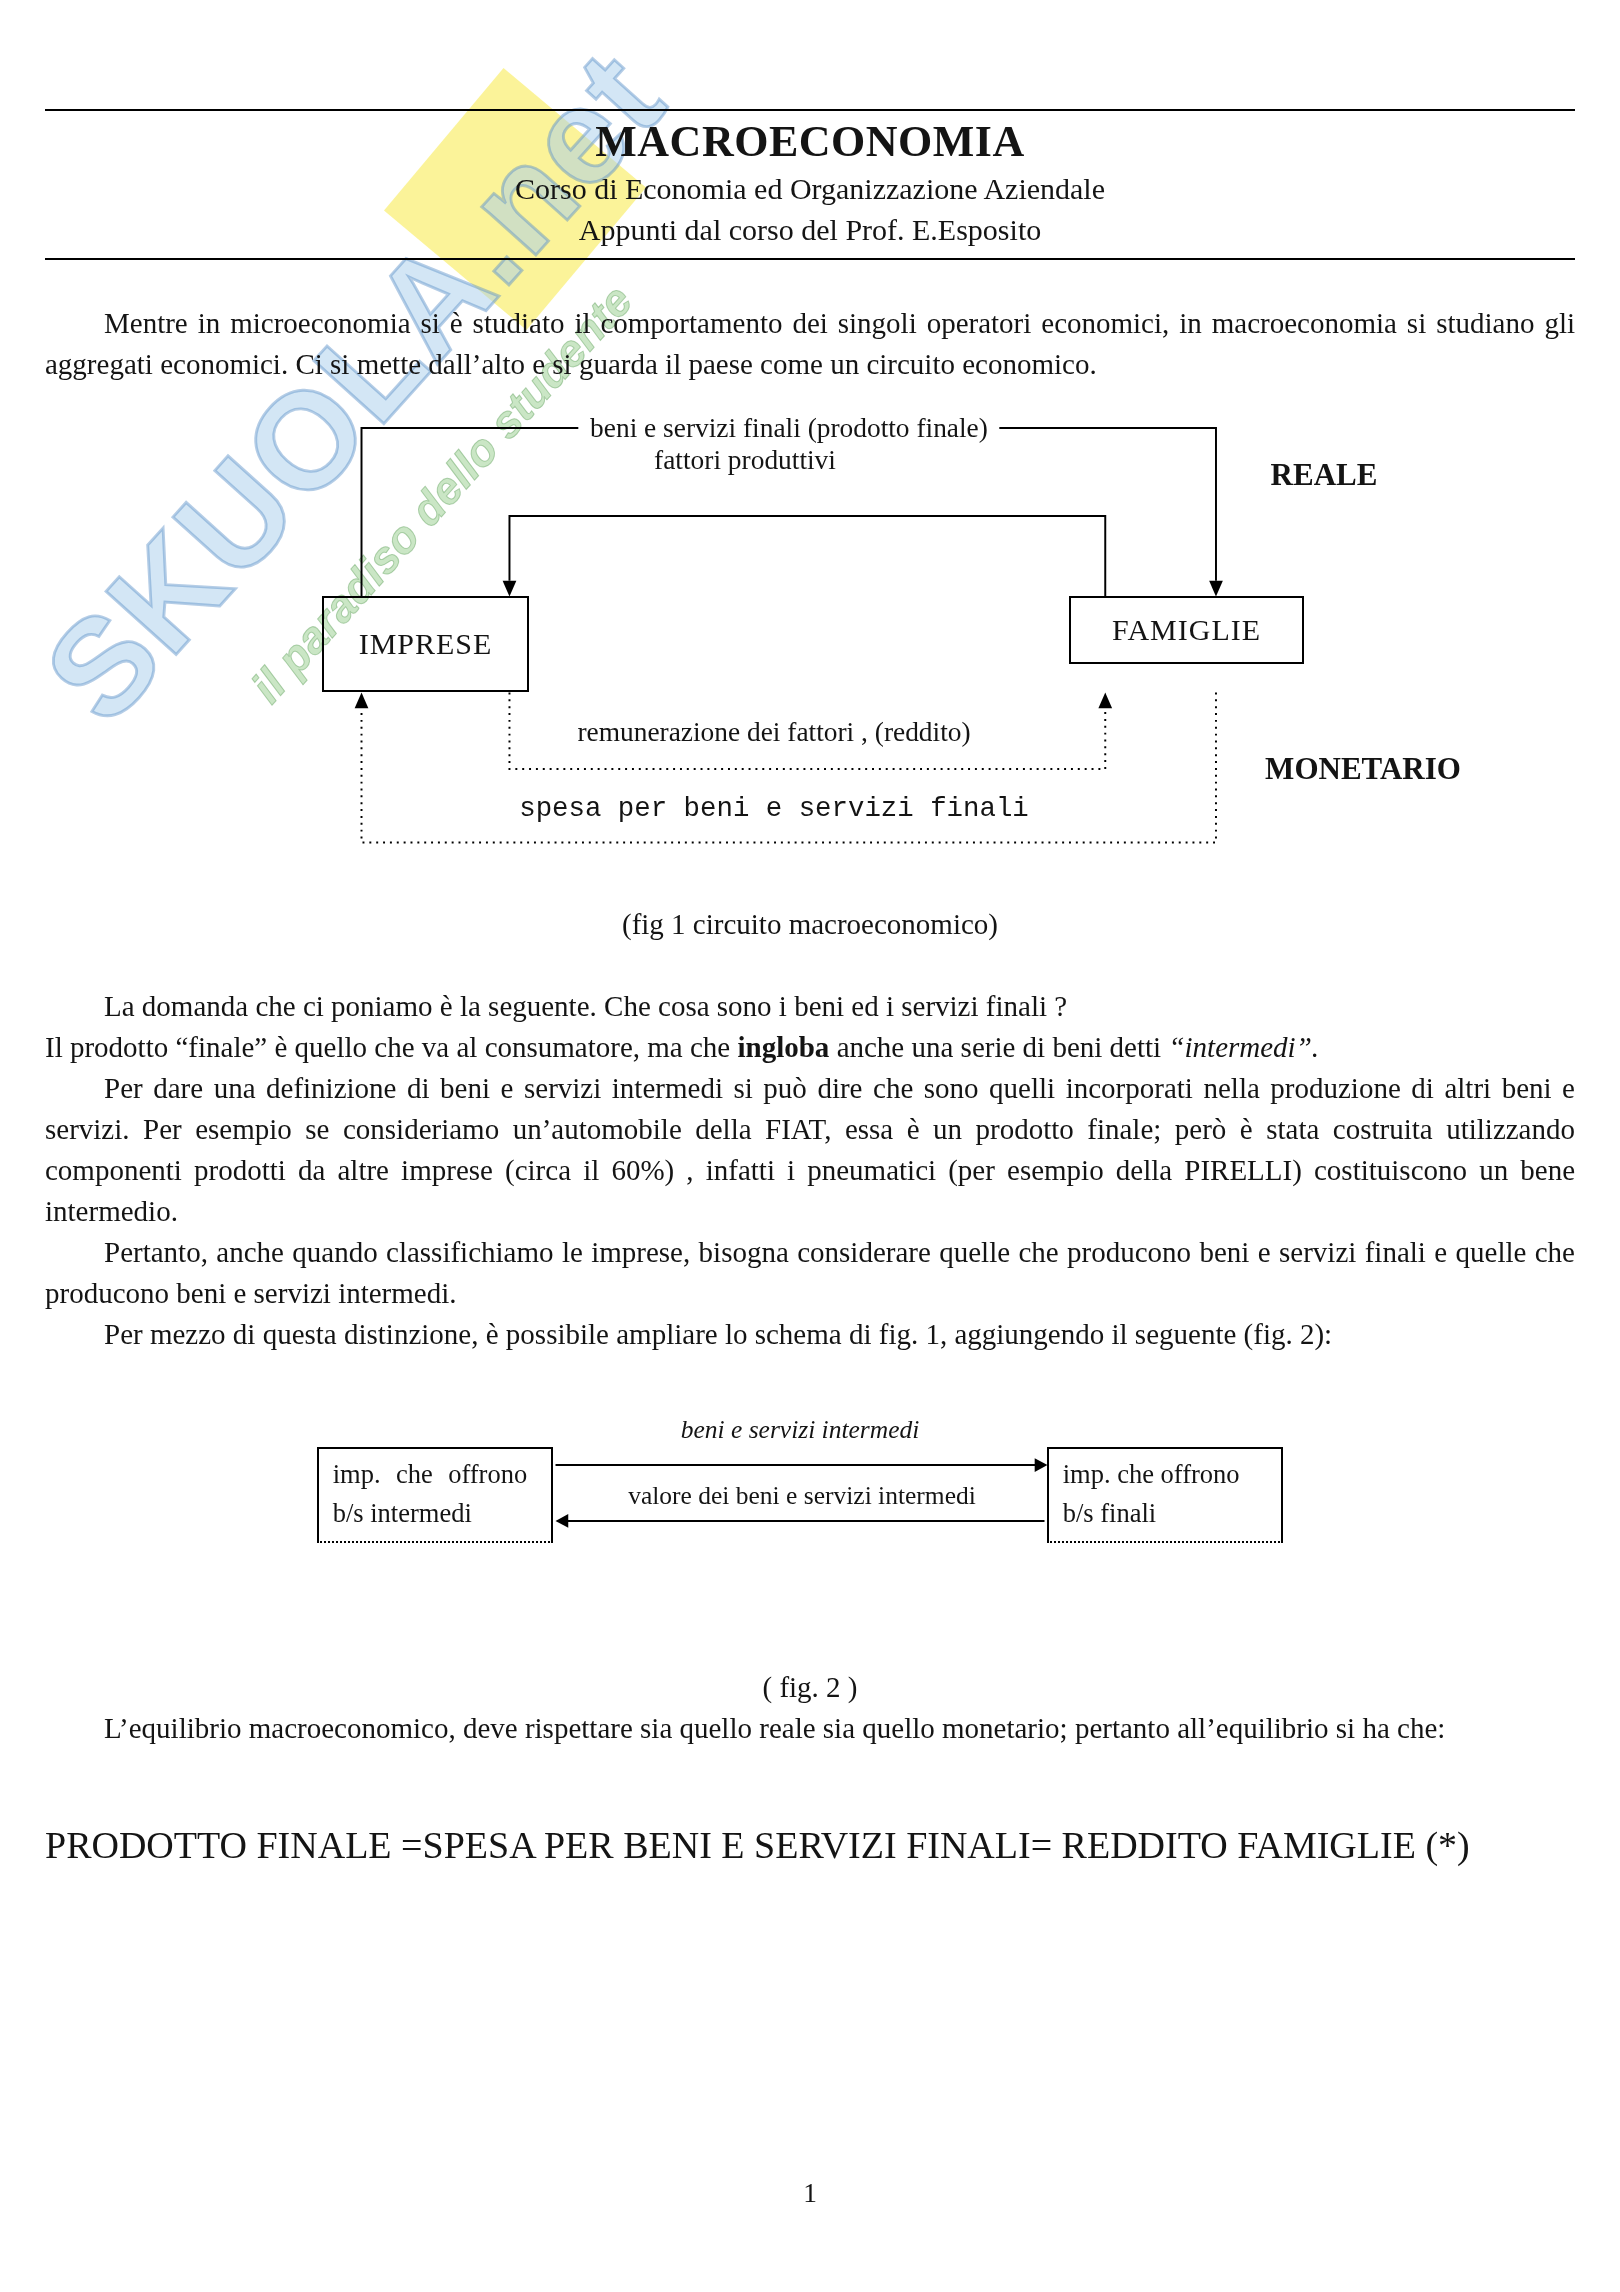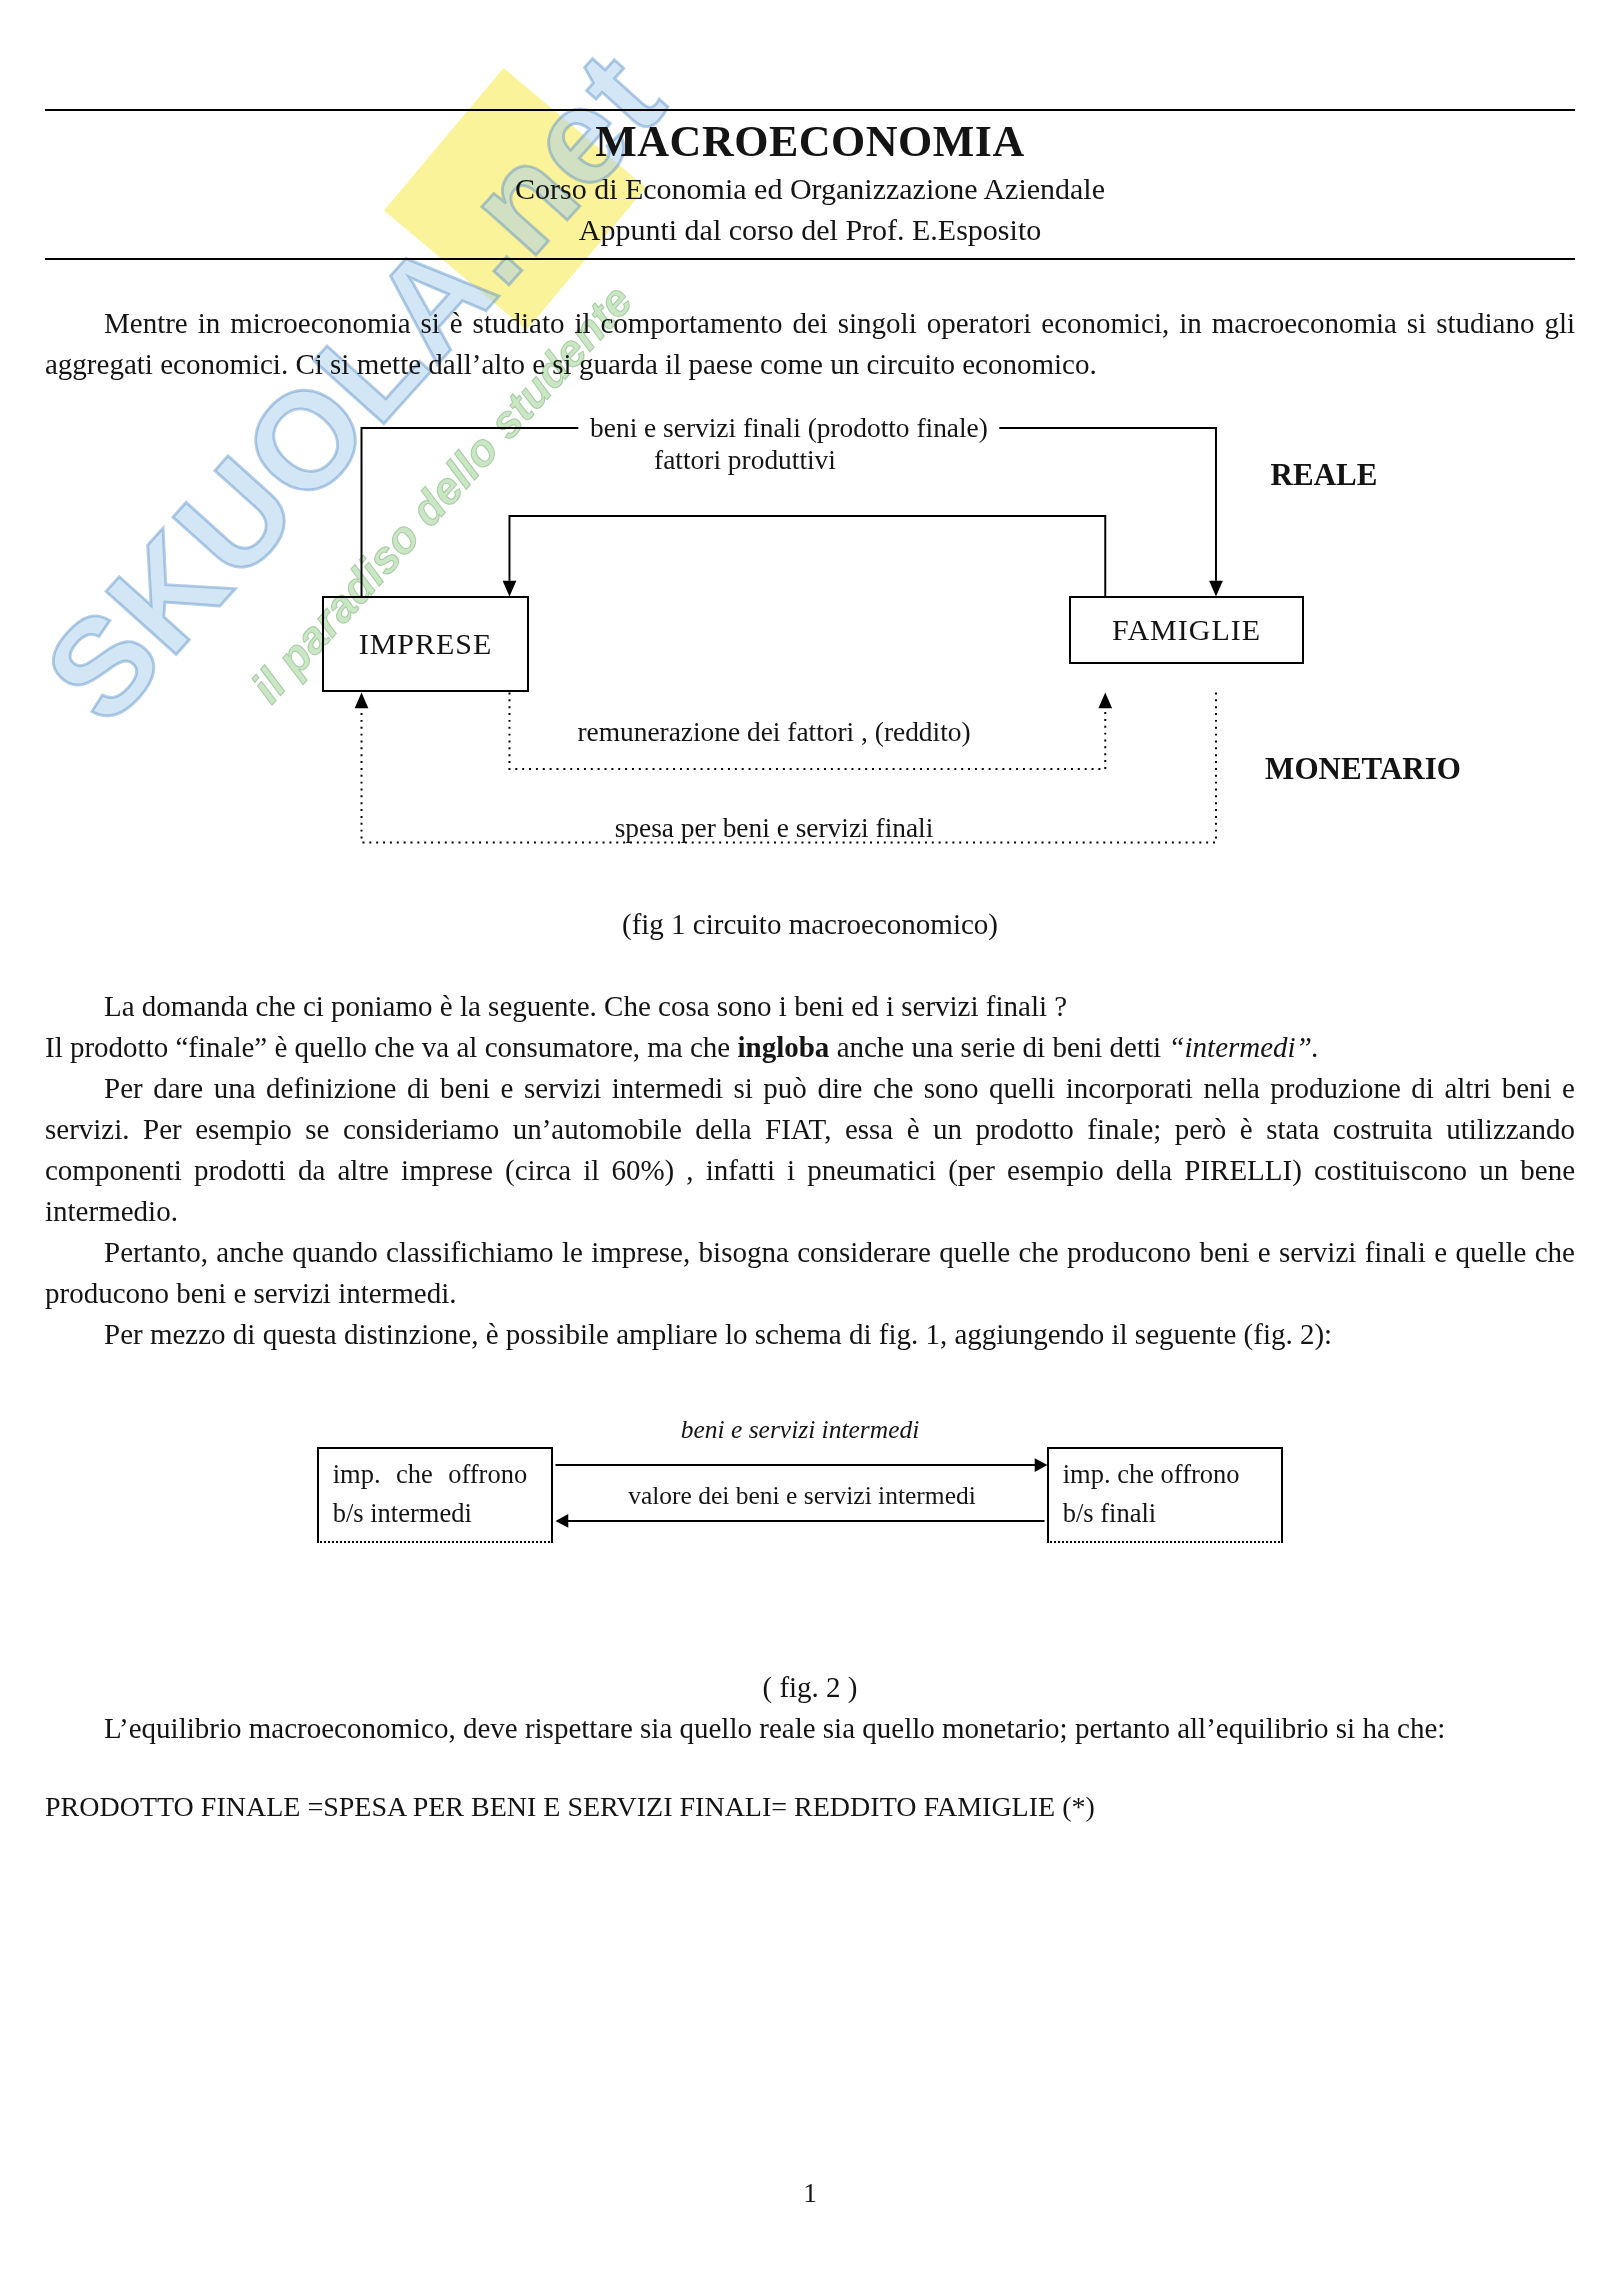--- a/index.html
+++ b/index.html
@@ -52,21 +52,21 @@
   .doc-title { font-size: 44px; font-weight: 700; line-height: 53px; letter-spacing: 0.5px; }
   .doc-sub { font-size: 30px; line-height: 41px; }
 
   .par {
     font-size: 29px; line-height: 41px;
     text-align: justify; text-indent: 59px;
   }
   .first-par { margin-top: 43px; }
   .par-block { margin-top: 41px; }
   .equilibrium { }
-  .formula { margin-top: 37px; font-size: 28px; line-height: 41px; white-space: nowrap; }
+  .formula { margin-top: 76px; font-size: 38px; line-height: 41px; white-space: nowrap; }
 
   .caption { text-align: center; font-size: 29px; line-height: 41px; }
   .cap1 { margin-top: 31px; }
   .cap2 { margin-top: 90px; }
 
   
   figure { margin: 0; }
   .fig1 { position: relative; height: 461px; margin-top: 27.4px; }
   .fig2 { position: relative; height: 167px; margin-top: 55px; }
   .fig-svg { position: absolute; left: 0; top: 0; }
@@ -74,21 +74,21 @@
   .fig-svg .dotted { stroke-dasharray: 2 5; }
   .fig-svg polygon { fill: #000; stroke: none; }
 
   .flabel {
     position: absolute; transform: translate(-50%,-50%);
     font-size: 27.4px; white-space: nowrap;
   }
   .lbl-finalgoods { left: 744px; top: 15.7px; background: #fff; padding: 0 11.8px; }
   .lbl-factors { left: 700px; top: 48px; }
   .lbl-remun { left: 729px; top: 320px; }
-  .lbl-spesa { left: 729px; top: 416px; }
+  .lbl-spesa { left: 729px; top: 396px; font-family: Liberation Mono, monospace; }
   .sidelabel {
     position: absolute; transform: translate(-50%,-50%);
     font-weight: 700; font-size: 31px; white-space: nowrap;
   }
   .lbl-reale { left: 1279px; top: 63px; }
   .lbl-monetario { left: 1318px; top: 357px; }
 
   .fbox {
     position: absolute; border: 2px solid #000;
     display: flex; align-items: center; justify-content: center;

